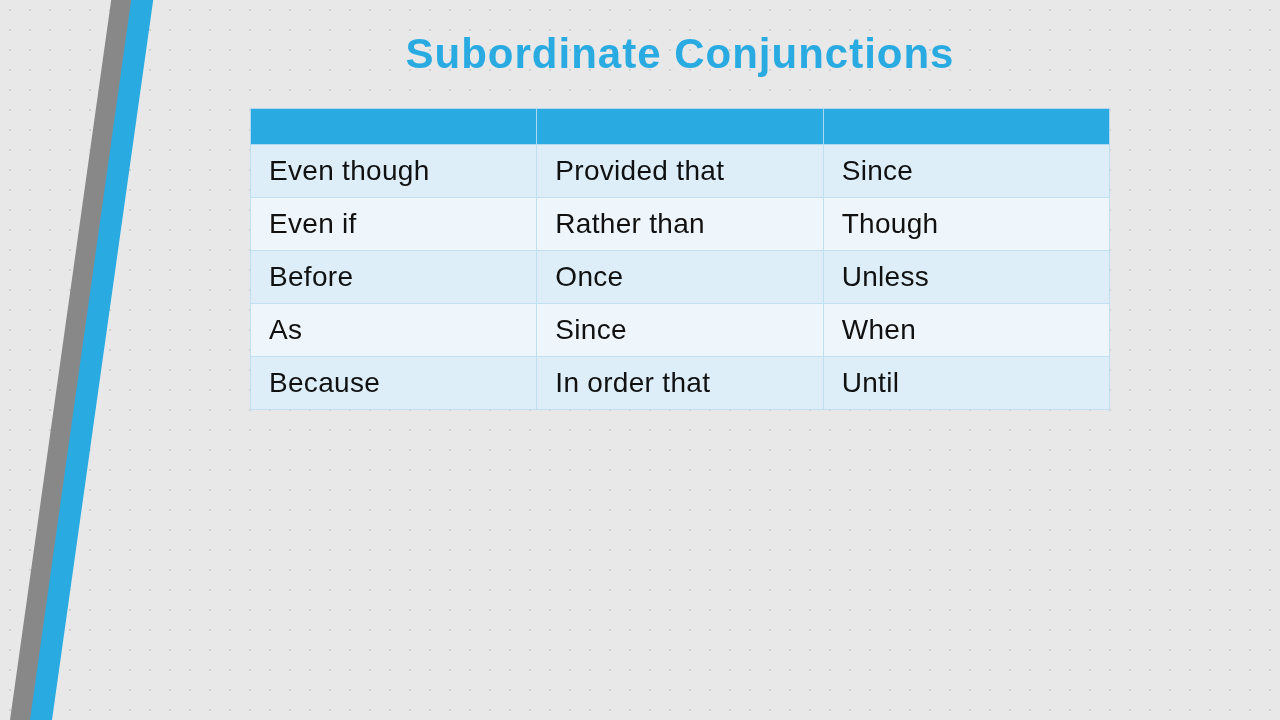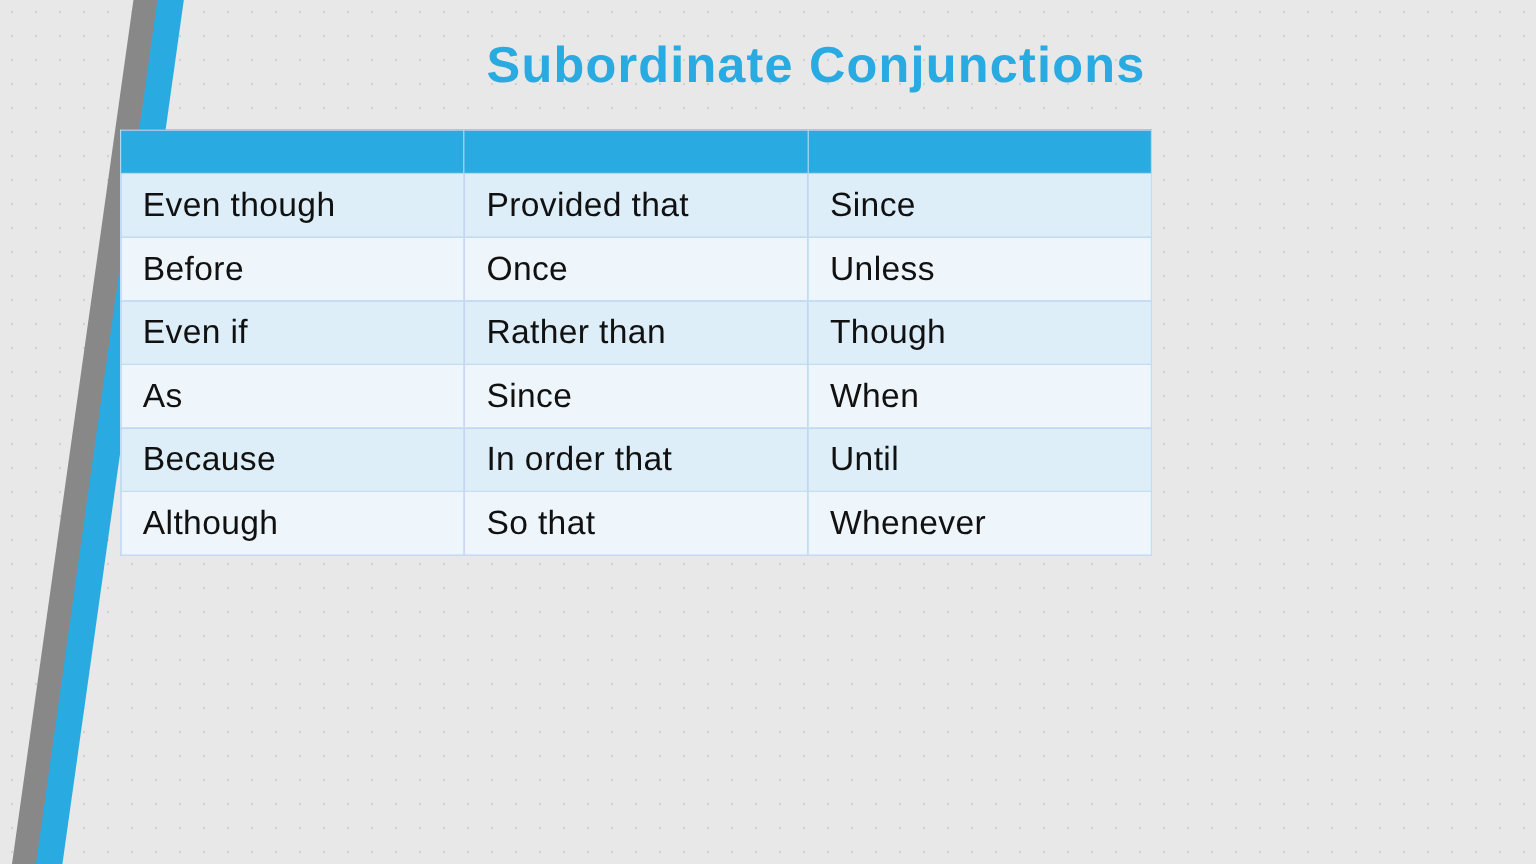--- a/index.html
+++ b/index.html
@@ -48,36 +48,37 @@
     }
 
     .main-content {
       position: absolute;
       left: 100px;
       top: 20px;
       right: 20px;
       bottom: 20px;
       display: flex;
       flex-direction: column;
+      align-items: center;
     }
 
     .page-title {
       font-size: 42px;
       font-weight: bold;
       color: #29abe2;
       margin-bottom: 30px;
       margin-top: 10px;
       text-align: center;
       letter-spacing: 1px;
     }
 
     .conj-table {
       border-collapse: collapse;
       width: 860px;
-      background: #8b5cf6;
+      background: #0369a1;
     }
 
     .conj-table thead tr {
       background-color: #29abe2;
       height: 36px;
     }
 
     .conj-table thead th {
       background-color: #29abe2;
       border: 1px solid #b0d8f0;
@@ -120,39 +121,34 @@
         <th></th>
       </tr>
     </thead>
     <tbody id="table-body">
     <tr>
           <td>Even though</td>
           <td>Provided that</td>
           <td>Since</td>
         </tr>
         <tr>
+          <td>Even if</td>
+          <td>Rather than</td>
+          <td>Though</td>
+        </tr>
+        <tr>
           <td>Before</td>
           <td>Once</td>
           <td>Unless</td>
-        </tr>
-        <tr>
-          <td>Even if</td>
-          <td>Rather than</td>
-          <td>Though</td>
         </tr>
         <tr>
           <td>As</td>
           <td>Since</td>
           <td>When</td>
         </tr>
         <tr>
           <td>Because</td>
           <td>In order that</td>
           <td>Until</td>
         </tr>
-        <tr>
-          <td>Although</td>
-          <td>So that</td>
-          <td>Whenever</td>
-        </tr>
       </tbody>
   </table>
 </div>
 
 </body></html>

